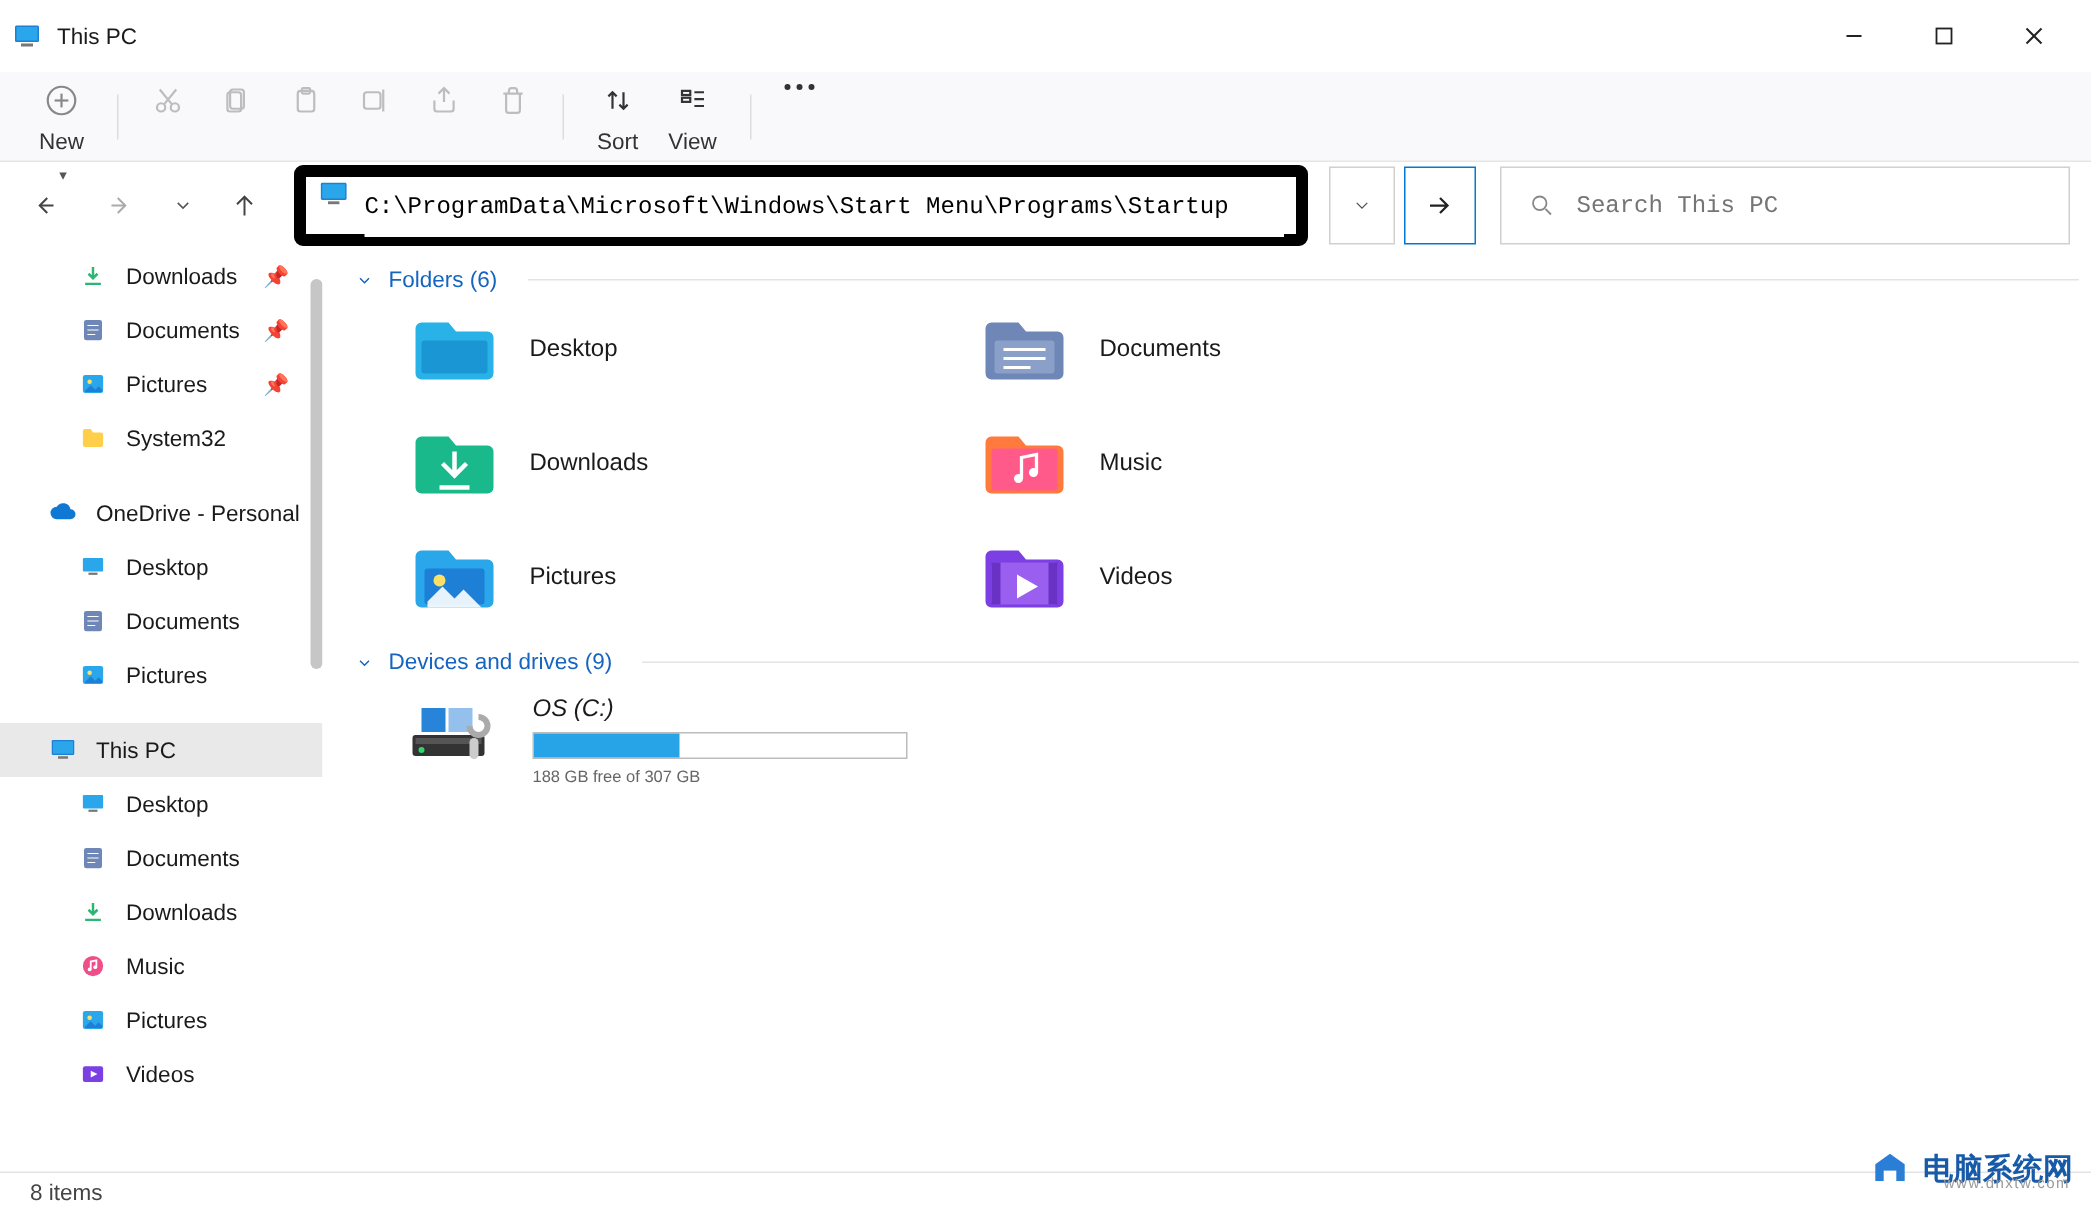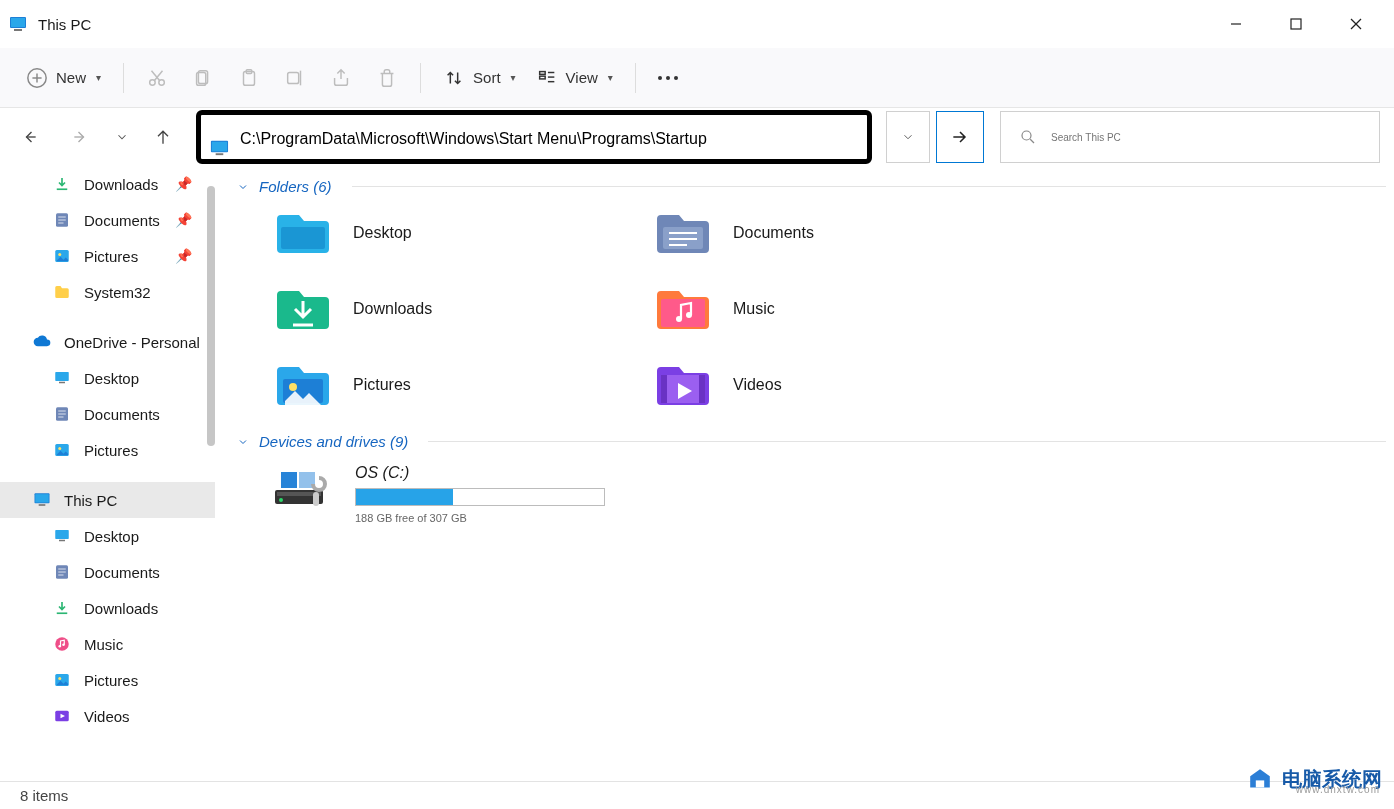--- a/index.html
+++ b/index.html
@@ -7,51 +7,51 @@
   .titlebar { height: 48px; display: flex; align-items: center; padding: 0 8px; }
   .titlebar .icon-box { width: 20px; height: 20px; margin-right: 10px; display: inline-flex; align-items: center; justify-content: center; }
   .title-text { font-size: 15px; }
   .win-controls { margin-left: auto; display: flex; }
   .wc-btn { width: 60px; height: 40px; display: flex; align-items: center; justify-content: center; }
   .wc-btn svg { width: 14px; height: 14px; }
 
   .toolbar { height: 60px; display: flex; align-items: center; padding: 0 16px; background: #f9f9fb; border-bottom: 1px solid #e6e6e6; }
   .tb-group { display: flex; align-items: center; gap: 4px; }
   .tb-sep { width: 1px; height: 30px; background: #ddd; margin: 0 12px; }
-  .tb-btn { height: 44px; padding: 0 10px; display: flex; align-items: center; gap: 8px; color: #333; border-radius: 4px; background: transparent; border: none; }
+  .tb-btn { height: 44px; padding: 0 10px; display: flex; align-items: center; gap: 8px; color: #333; border-radius: 4px; background: transparent; border: none; flex-direction: column; }
   .tb-btn-disabled { color: #bdbdbd; }
   .tb-icon { width: 22px; height: 22px; display: inline-flex; align-items: center; justify-content: center; }
   .tb-text { font-size: 15px; }
   .chev-down { font-size: 10px; color: #555; margin-left: 2px; }
   .dots { display:flex; gap:4px; }
   .dot { width:4px; height:4px; border-radius:50%; background:#333; }
 
   .nav-row { height: 58px; display: flex; align-items: center; padding: 0 14px 0 6px; gap: 6px; }
   .nav-btn { width: 46px; height: 44px; display:flex; align-items:center; justify-content:center; color:#666; border:none; background:transparent; }
   .nav-btn-small { width: 24px; }
-  .addr-wrap { flex: 1; display:flex; align-items:flex-end; border: 5px solid #000000; border-radius: 6px; height: 54px; padding: 0 8px; margin-left: 4px; }
+  .addr-wrap { flex: 1; display:flex; align-items:flex-start; border: 8px solid #000000; border-radius: 6px; height: 54px; padding: 0 8px; margin-left: 4px; font-family: Liberation Mono, monospace; }
   .addr-wrap .mon-icon { width:22px; height:22px; margin-right:10px; display:inline-flex; align-items:center; justify-content:center; }
   .addr-wrap input { border:none; outline:none; width:100%; font-size:16px; height:40px; font-family: inherit; }
   .addr-dd { width: 44px; height: 52px; border:1px solid #d0d0d0; display:flex; align-items:center; justify-content:center; margin-left:8px; }
   .addr-go { width: 48px; height: 52px; border:1px solid #0078d4; display:flex; align-items:center; justify-content:center; }
   .search { width: 380px; height: 52px; border:1px solid #d0d0d0; margin-left:10px; display:flex; align-items:center; padding:0 18px; gap:14px; color:#888; }
-  .search input { border:none; outline:none; width:100%; font-size:10px; color:#555; font-family: Liberation Sans, sans-serif; }
+  .search input { border:none; outline:none; width:100%; font-size:16px; color:#555; font-family: Liberation Mono, monospace; }
 
   .body { display:flex; height: 612px; }
   .sidebar { width: 215px; overflow: hidden; position: relative; }
   .sb-scroll { width:14px; height:100%; position:absolute; right:0; top:0; }
   .sb-thumb { width:8px; height:260px; background:#c6c6c6; position:absolute; right:0; top:20px; border-radius:4px; }
   .nav-li { height: 36px; display:flex; align-items:center; padding-left: 52px; gap:12px; font-size:15px; position:relative; }
   .nav-li.sel { background:#e9e9e9; }
   .nav-li.l1 { padding-left: 32px; }
   .nav-li .pin { position:absolute; right:22px; color:#777; font-size:14px; }
   .sq { width:20px; height:20px; display:inline-flex; align-items:center; justify-content:center; }
 
   .content { flex:1; padding: 4px 8px 4px 22px; overflow:auto; }
-  .grp-header { display:flex; align-items:center; gap:10px; color:#1565c0; font-size:15px; margin: 8px 0 14px 0; font-style: italic; }
+  .grp-header { display:flex; align-items:center; gap:10px; color:#1565c0; font-size:15px; margin: 8px 0 14px 0; }
   .grp-line { flex:1; height:1px; background:#e3e3e3; margin-left:10px; }
   .folders-grid { display:grid; grid-template-columns: 380px 380px; row-gap:28px; margin-left:36px; margin-bottom:24px; }
   .folder-item { display:flex; align-items:center; gap:20px; }
   .folder-ico { width:60px; height:48px; border-radius:4px; display:inline-flex; align-items:center; justify-content:center; }
   .folder-name { font-size:16px; }
   .drives-grid { display:grid; grid-template-columns: 380px 380px; margin-left:36px; }
   .drive-item { display:flex; gap:20px; }
   .drive-ico { width:62px; height:48px; position:relative; }
   .drive-body { flex:1; }
   .drive-name { font-size:16px; margin-bottom:6px;font-style:italic; }

